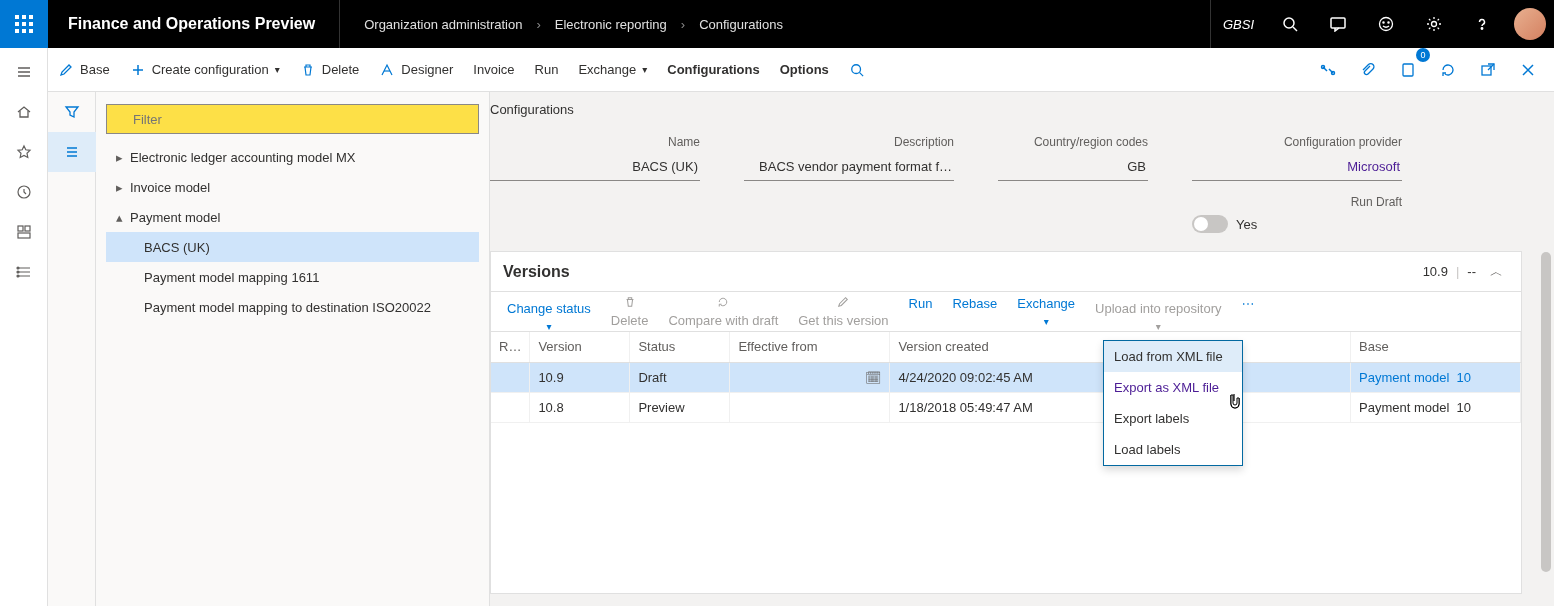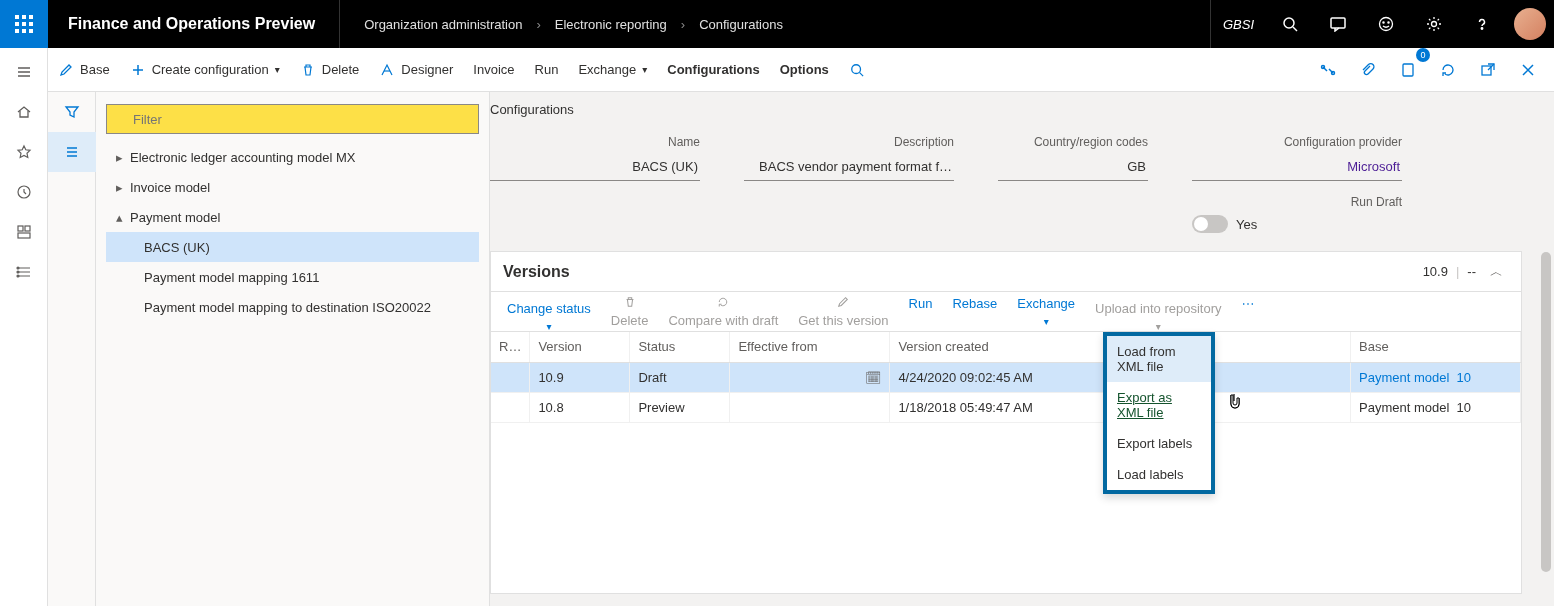--- a/index.html
+++ b/index.html
@@ -74,24 +74,24 @@
 .vbtn.disabled { color:#a19f9d; }
 
 
 .vtable { width:100%; border-collapse:collapse; font-size:13px; }
 .vtable th { text-align:left; font-weight:400; color:#605e5c; border-bottom:1px solid #e0e0e0; border-right:1px solid #f0f0f0; padding:6px 8px; height:30px; background:#fff; }
 .vtable td { border-bottom:1px solid #f0f0f0; border-right:1px solid #f0f0f0; padding:6px 8px; height:30px; }
 .vtable tr.selected td { background:#cfe4fa; }
 .vtable .rlink { color:#0078d4; }
 
 
-.dropdown { position:absolute; top:40px; left:612px; width:112px; background:#fff; border:4px solid #0369a1; box-shadow:0 4px 8px rgba(0,0,0,0.15); z-index:50; }
+.dropdown { position:absolute; top:48px; left:612px; width:140px; background:#fff; border:1px solid #0369a1; box-shadow:0 4px 8px rgba(0,0,0,0.15); z-index:50; }
 .dropdown .ditem { padding:8px 10px; font-size:13px; cursor:pointer; }
 .dropdown .ditem.highlight { background:#deecf9; }
-.dropdown .ditem.disabled { color:#14532d;text-decoration:underline; }
+.dropdown .ditem.disabled { color:#4c1d95; }
 
 
 .cursor { position:absolute; z-index:100; pointer-events:none; }
 
 
 .scrollstrip { position:absolute; right:0; top:92px; bottom:0; width:18px; background:#f3f2f1; }
 .scrollthumb { position:absolute; right:3px; top:160px; width:10px; height:320px; background:#c8c6c4; border-radius:5px; }
 
 
 .badge { position:relative; }

